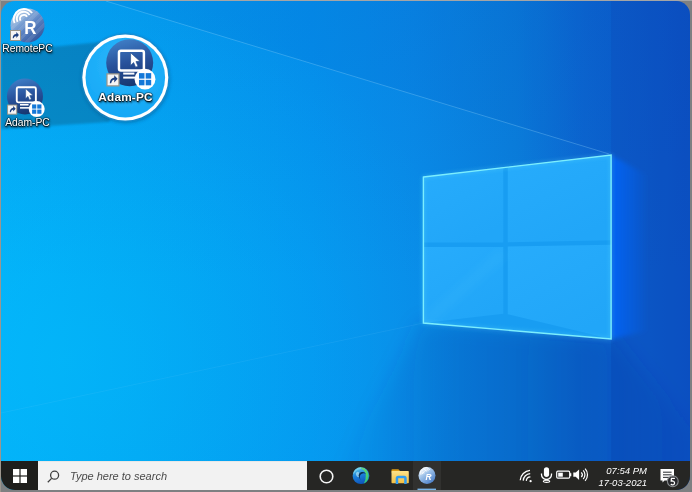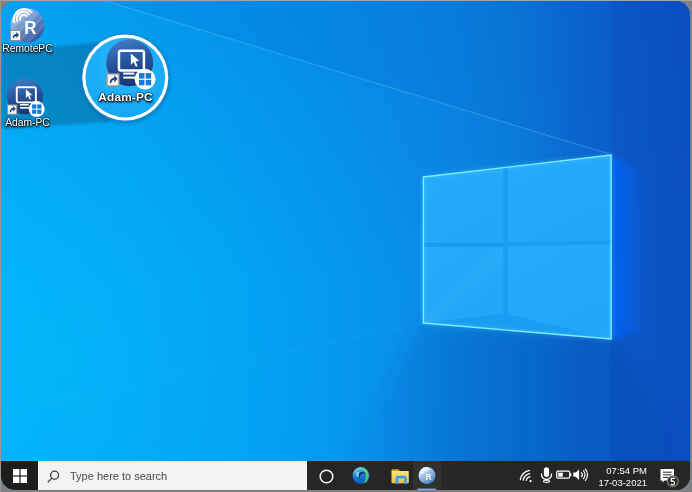--- a/index.html
+++ b/index.html
@@ -4,21 +4,21 @@
 <style>
   html,body{margin:0;padding:0;}
   *{-webkit-font-smoothing:antialiased;}
   body{width:692px;height:492px;overflow:hidden;font-family:"Liberation Sans",sans-serif;}
   #frame{position:relative;width:692px;height:492px;background:#7e8082;}
   #screen{position:absolute;left:1px;top:1px;width:689px;height:489px;overflow:hidden;border-radius:14px;}
   #wall{position:absolute;left:0;top:0;}
   .lbl{position:absolute;color:#fff;text-align:center;will-change:transform;transform:translateZ(0);
        text-shadow:0 1px 1px rgba(0,0,0,0.95),1px 0 1px rgba(0,0,0,0.55),-1px 0 1px rgba(0,0,0,0.55),0 -1px 1px rgba(0,0,0,0.35),1px 2px 2px rgba(0,0,0,0.6);}
   
-  #bar{position:absolute;left:0;top:460px;width:689px;height:29px;background:#262624;}
+  #bar{position:absolute;left:0;top:460px;width:689px;height:29px;background:#262624;font-style:italic;}
   #startbtn{position:absolute;left:0;top:0;width:37px;height:29px;background:#1e1e1c;}
   #search{position:absolute;left:37px;top:0;width:269px;height:29px;background:#f2f2f2;border-top:1px solid #e8e8e8;box-sizing:border-box;}
   #search .stext{position:absolute;left:32px;top:8px;will-change:transform;transform:translateZ(0);font-size:11px;color:#4a4a4a;letter-spacing:0px;}
   .tb{position:absolute;top:0;height:29px;will-change:transform;transform:translateZ(0);}
   #icons{will-change:transform;transform:translateZ(0);}
 </style>
 </head>
 <body>
 <div id="frame">
 <div style="position:absolute;left:0;top:0;width:692px;height:1px;background:#a5a5a5;z-index:5"></div>

